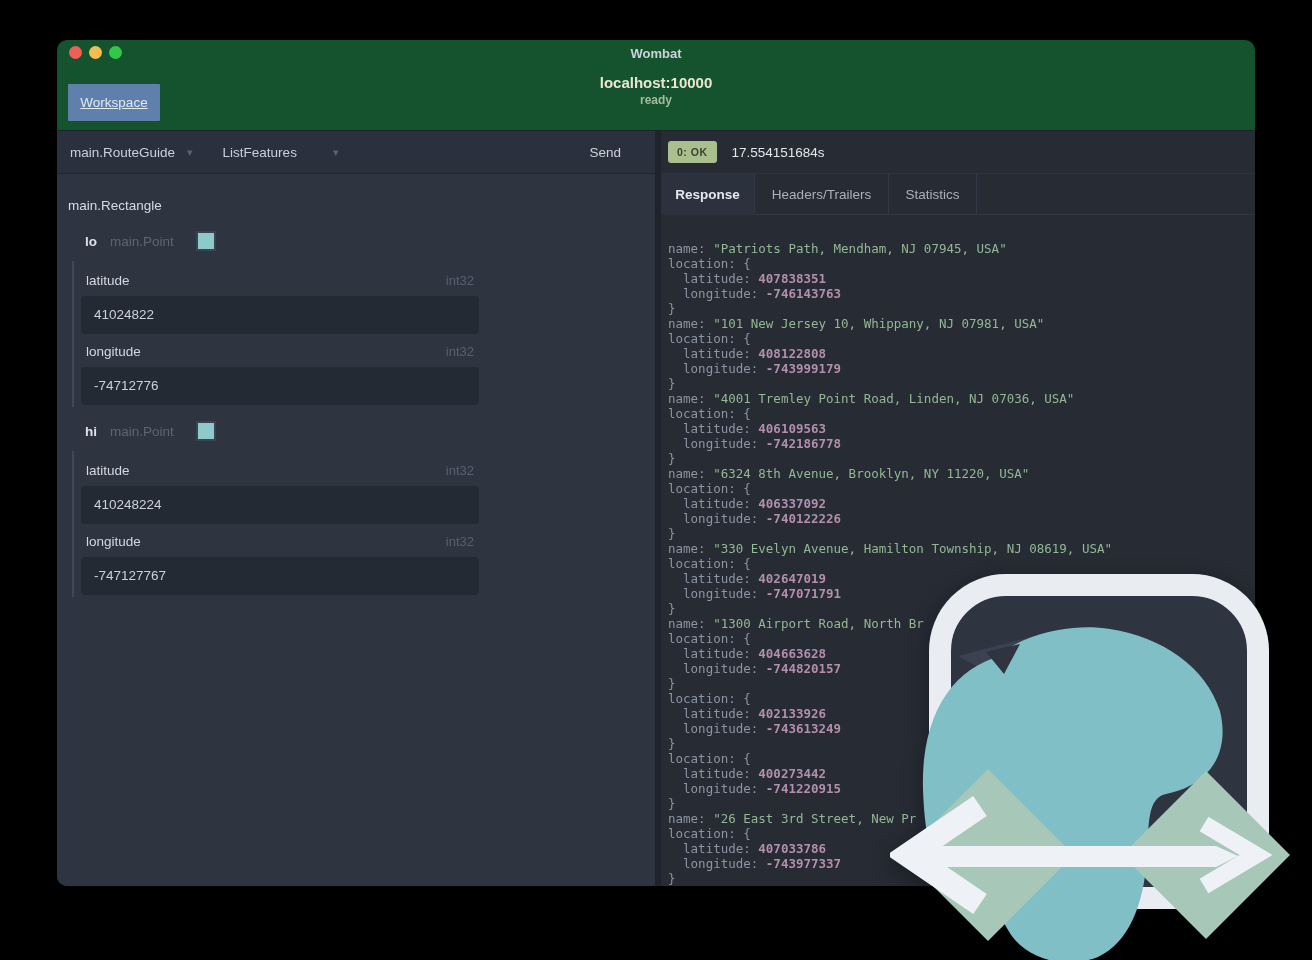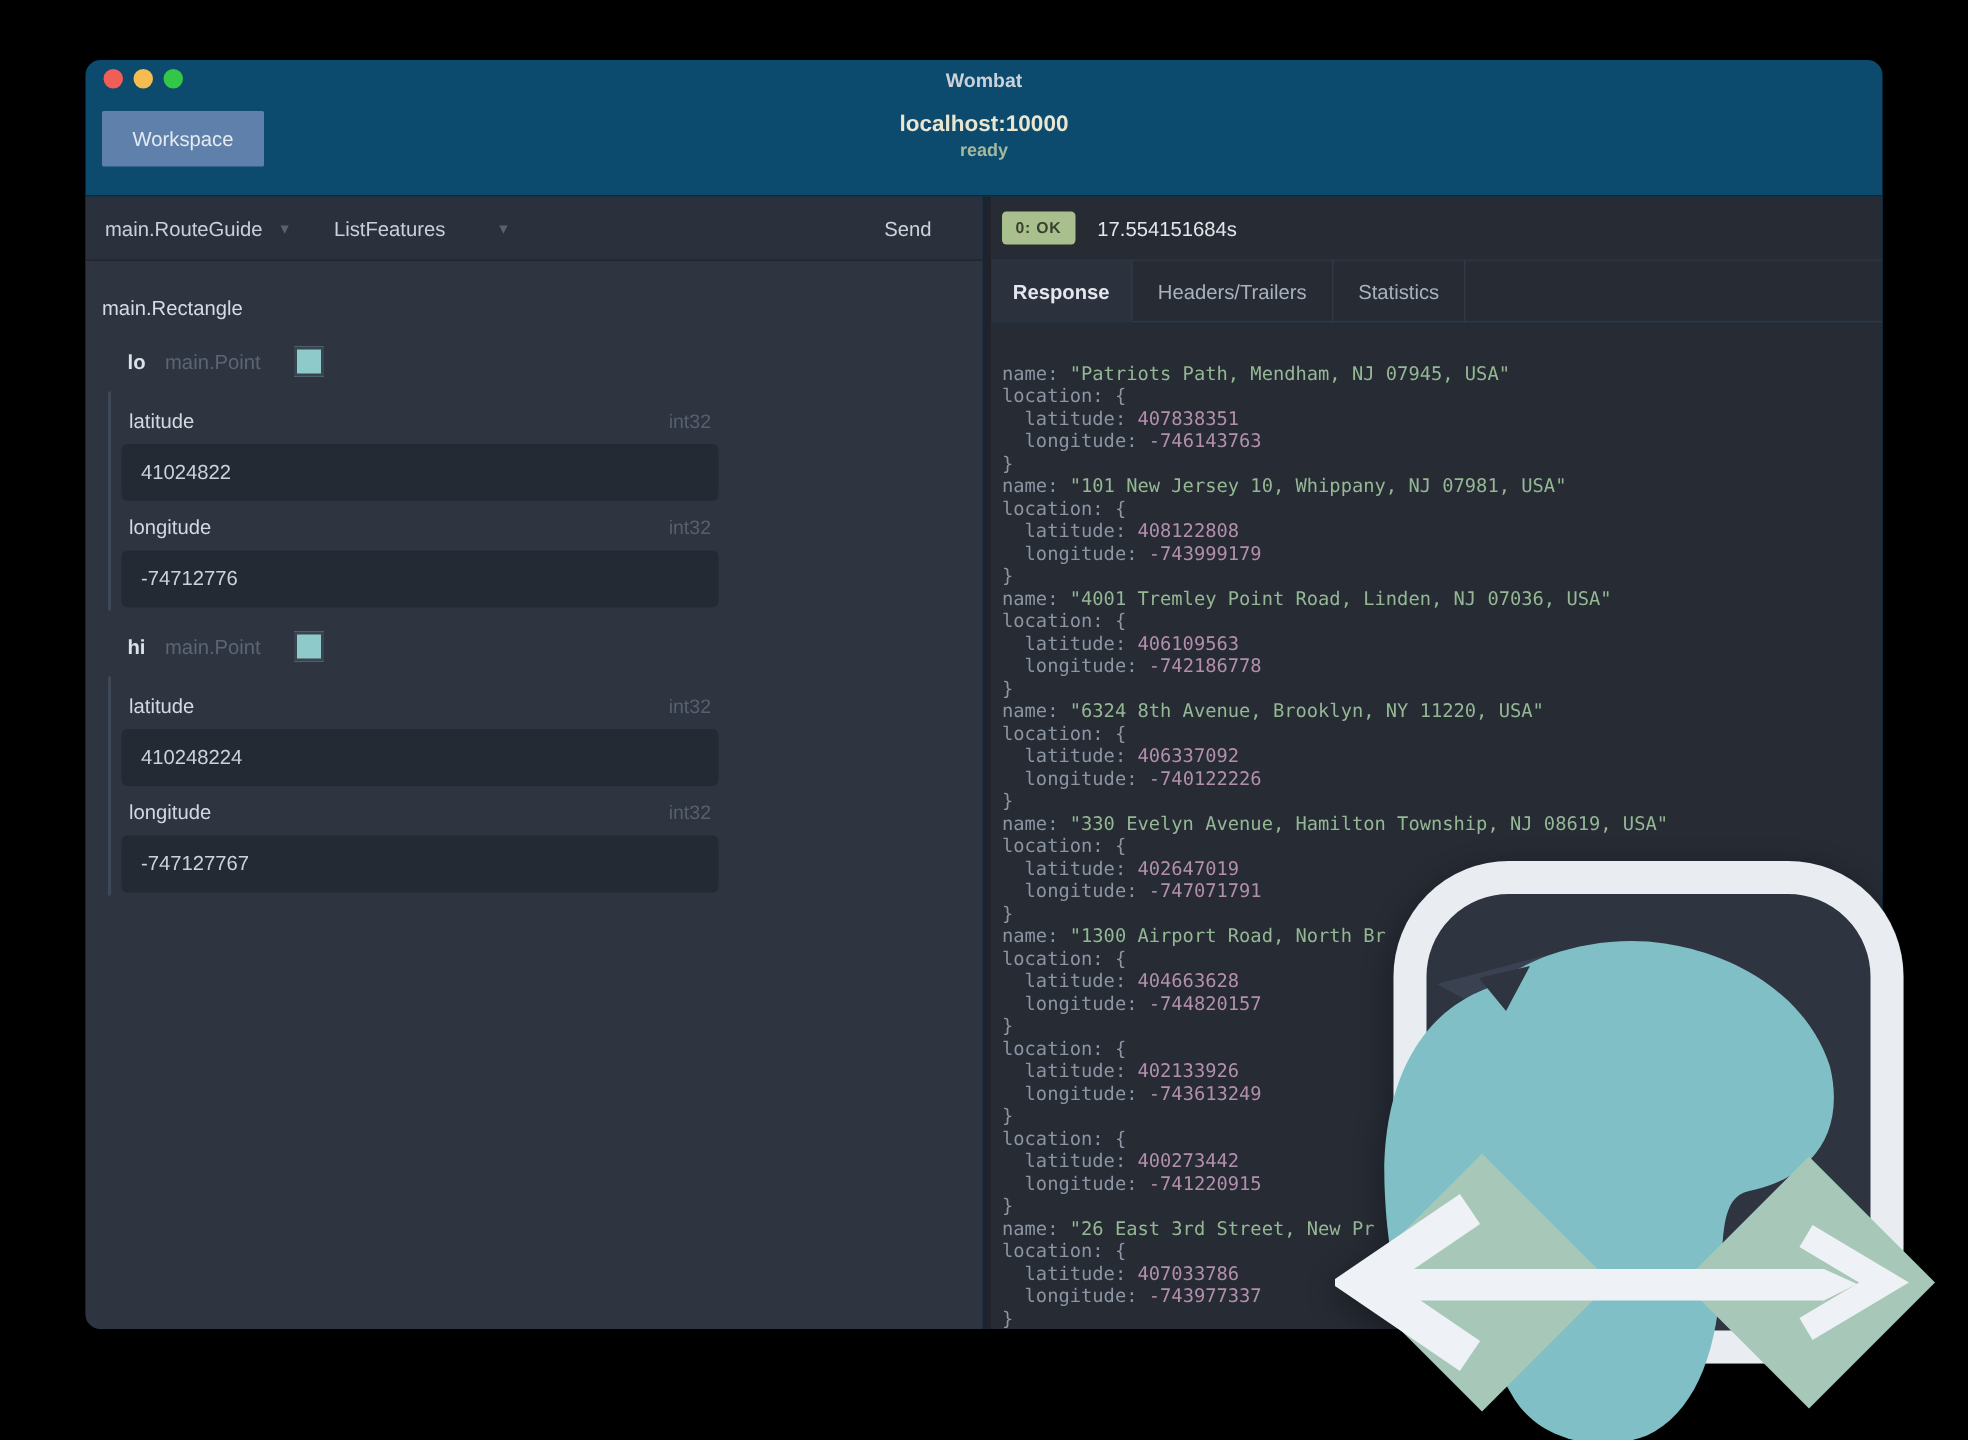--- a/index.html
+++ b/index.html
@@ -7,41 +7,42 @@
     width:1312px; height:960px;
     background:#000;
     position:relative; overflow:hidden;
     font-family:"Liberation Sans", sans-serif;
     -webkit-font-smoothing:antialiased;
   }
 
   .window {
     position:absolute; left:57px; top:40px;
     width:1198px; height:846px;
-    background:#0c4a6e; border-radius:10px;
+    background:#14532d; border-radius:10px;
     overflow:hidden; display:flex; flex-direction:column;
     box-shadow:0 10px 40px rgba(0,0,0,.6);
   }
 
   
   .titlebar { height:26px; position:relative; flex:none; }
   .lights { position:absolute; left:12px; top:6px; display:flex; gap:7px; }
   .light { width:13px; height:13px; border-radius:50%; }
   .light.red { background:#f15e57; }
   .light.yellow { background:#f5bd4f; }
   .light.green { background:#33c748; }
   .win-title { text-align:center; line-height:28px; font-size:13px; font-weight:bold; color:#ccd2da; }
 
   
   .conn-header { height:64px; position:relative; flex:none; border-bottom:1px solid #1d222b; }
   .workspace-btn {
-    position:absolute; left:11px; top:8px; width:108px; height:37px;
+    position:absolute; left:11px; top:18px; width:92px; height:37px;
     background:#5e80aa; color:#e4eaf1; font-size:13.5px;
     display:flex; align-items:center; justify-content:center; border-radius:1px;
     cursor:pointer;
+    text-decoration:underline;
   }
   .conn-center { position:absolute; left:0; right:0; top:8px; text-align:center; }
   .address { font-size:15px; font-weight:bold; color:#eae6cf; }
   .conn-status { font-size:12px; font-weight:bold; color:#a4ba9f; margin-top:2px; }
 
   
   .main { flex:1; display:flex; min-height:0; }
   .left-panel { width:598px; flex:none; display:flex; flex-direction:column; min-height:0; }
   .divider { width:6px; flex:none; background:#1e232c; cursor:col-resize; }
   .right-panel { flex:1; display:flex; flex-direction:column; min-width:0; min-height:0; }
@@ -114,21 +115,21 @@
 
   
   .response-area {
     flex:1; background:#262b34; padding:26px 0 0 7px; overflow:hidden;
     font-family:"DejaVu Sans Mono", monospace;
     font-size:12.5px; line-height:15px; white-space:pre;
   }
   .line { height:15px; }
   .line .k { color:#8b95a3; }
   .line .s { color:#94b794; }
-  .line .n { color:#b48ead; }
+  .line .n { color:#b48ead;font-weight:bold; }
 
   
   .logo {
     position:absolute; left:890px; top:555px; width:422px; height:405px;
     z-index:5; filter:drop-shadow(0 6px 10px rgba(0,0,0,.35));
   }
 </style>
 </head>
 <body>
 

